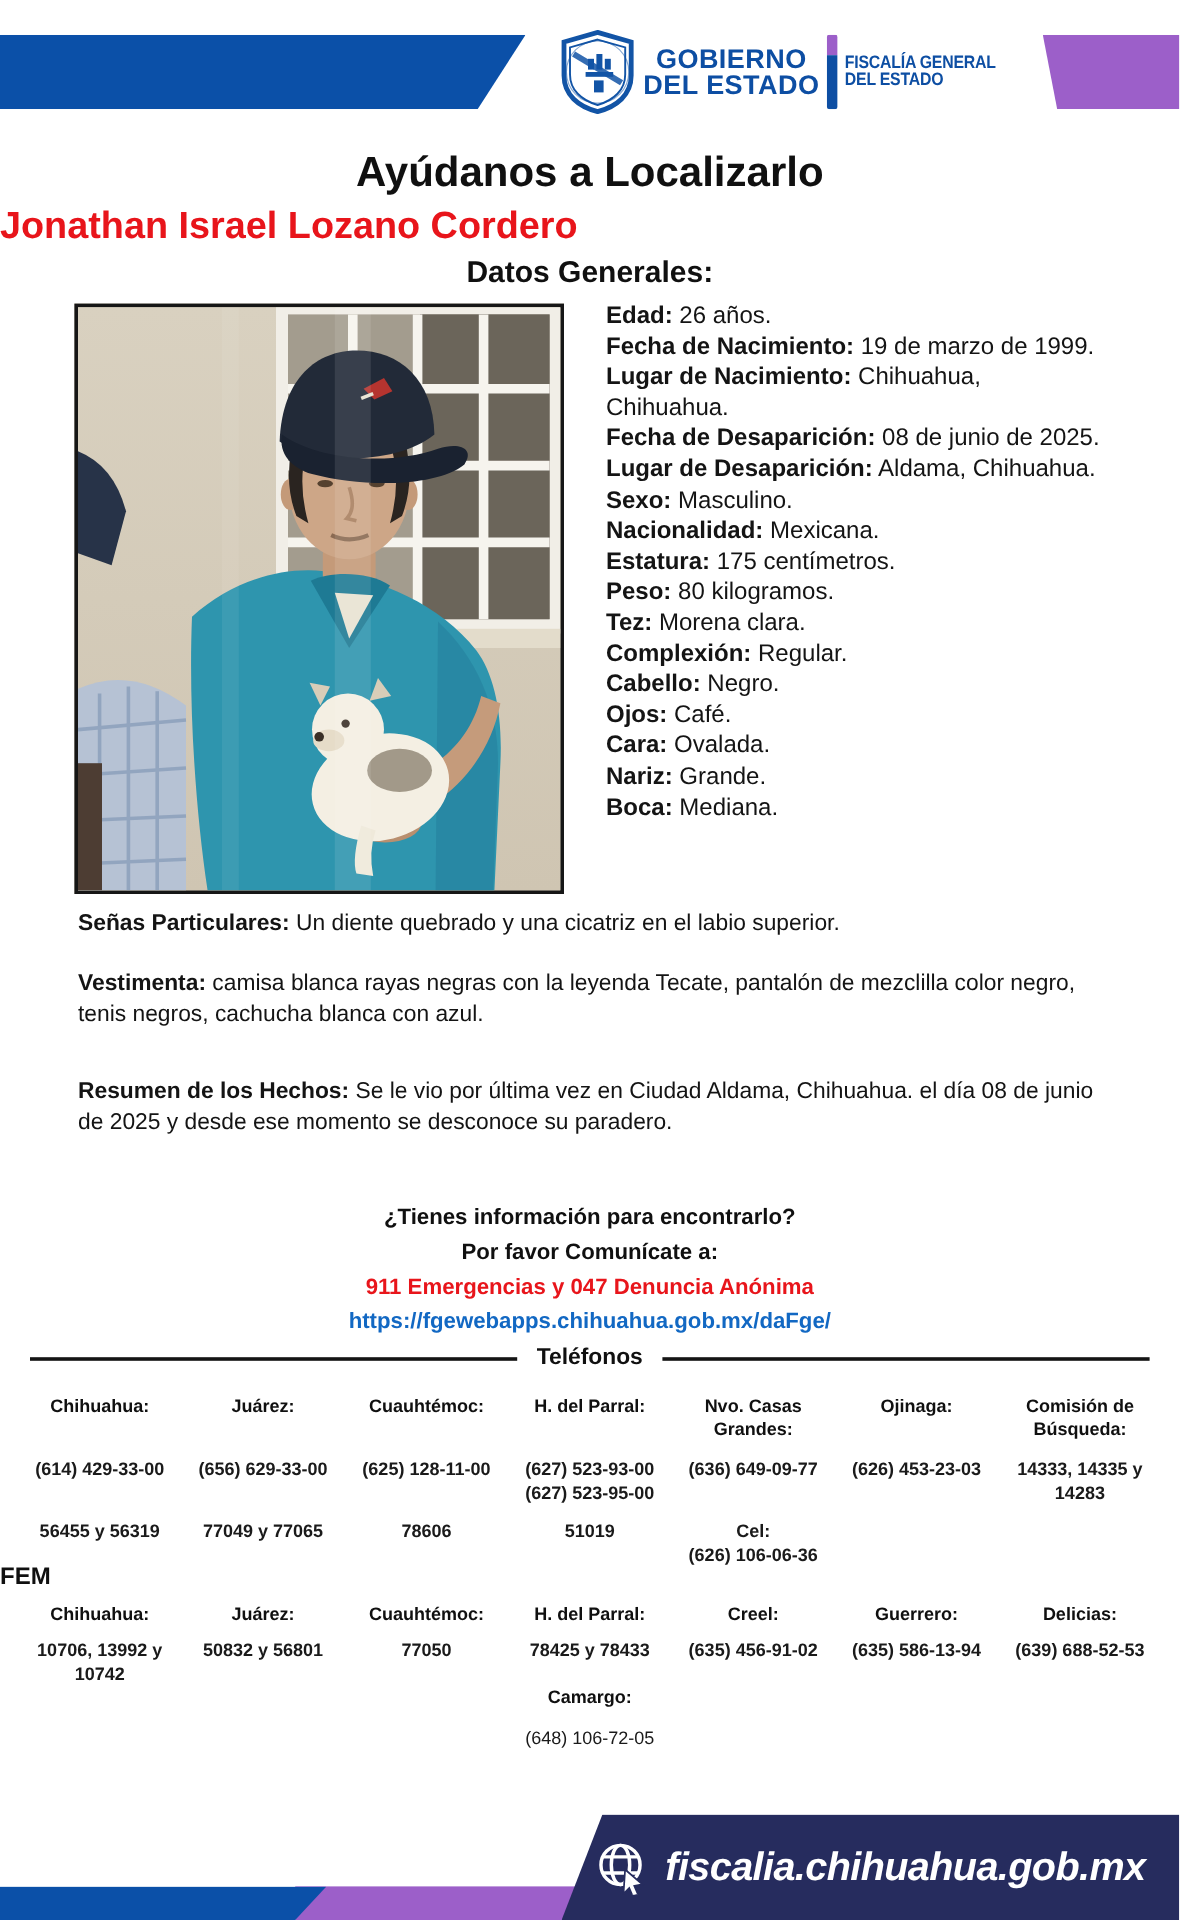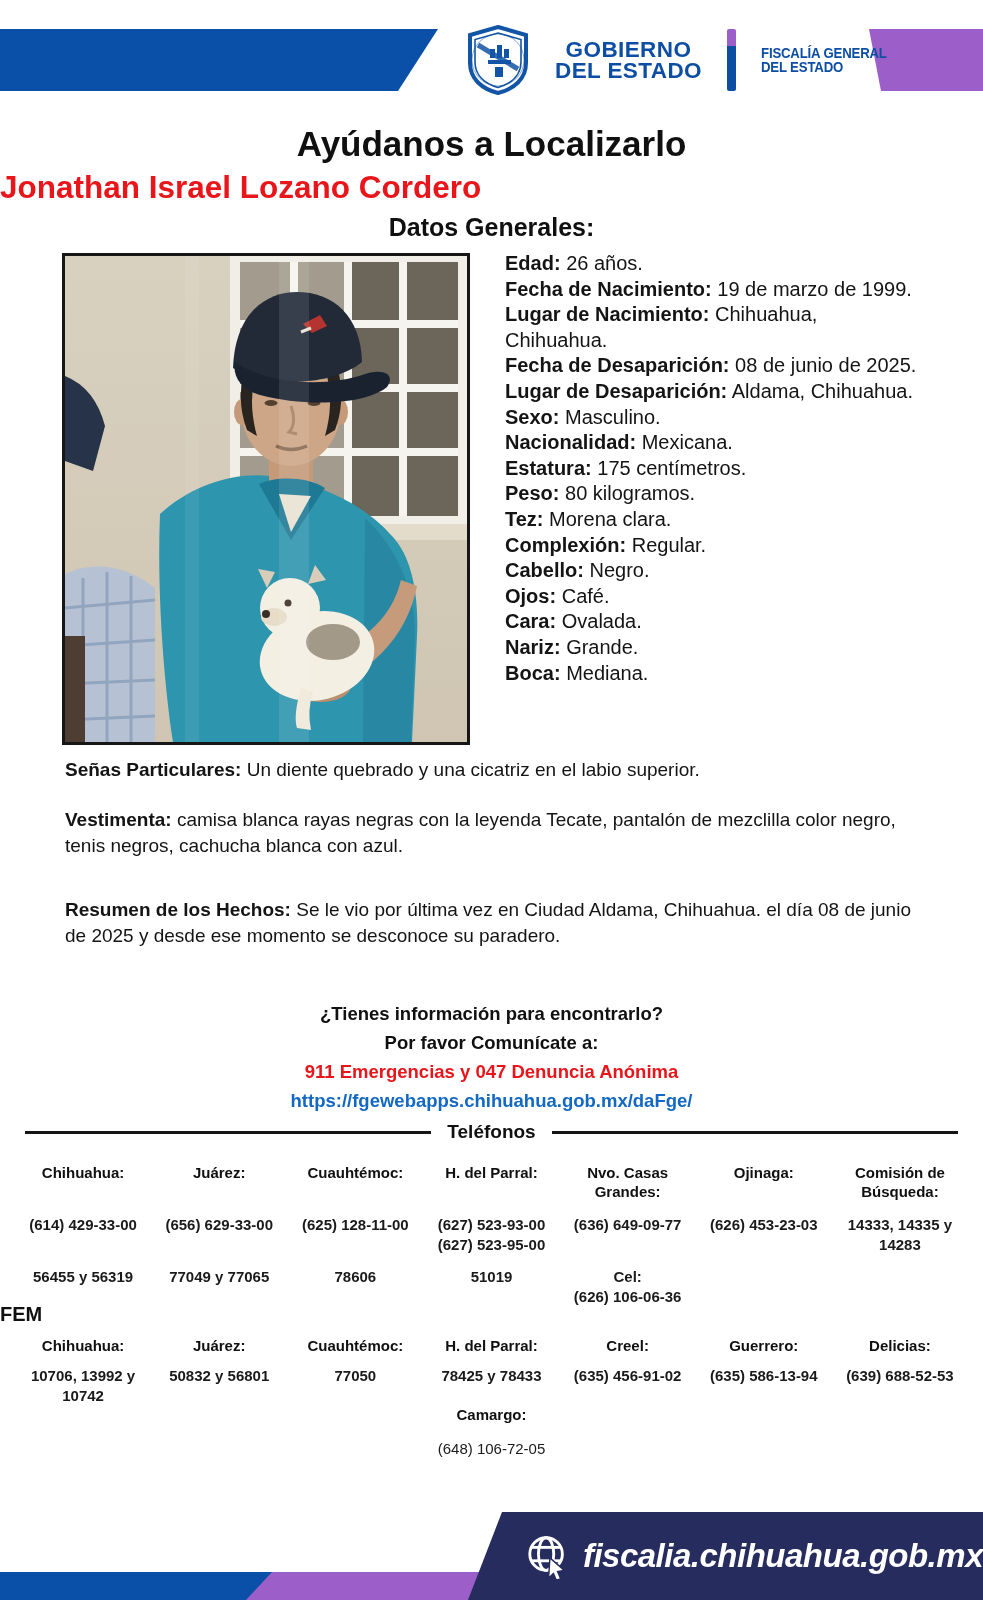--- a/index.html
+++ b/index.html
@@ -13,21 +13,21 @@
   }
   html,body{margin:0;padding:0;background:#fff;}
   body{width:983px;height:1600px;font-family:"Liberation Sans",sans-serif;color:var(--ink);}
   .page{position:relative;width:983px;height:1600px;overflow:hidden;background:#fff;}
 
   
   .bar-left{position:absolute;left:0;top:29px;width:438px;height:62px;background:var(--header-blue);
     clip-path:polygon(0 0,100% 0,calc(100% - 40px) 100%,0 100%);}
   .bar-right{position:absolute;right:0;top:29px;width:128px;height:62px;background:var(--brand-purple);
     clip-path:polygon(14px 0,100% 0,100% 100%,26px 100%);}
-  .logo-group{position:absolute;left:466px;top:22px;height:76px;display:flex;align-items:center;gap:25px;}
+  .logo-group{position:absolute;left:466px;top:22px;height:76px;display:flex;align-items:center;gap:6px;}
   .gob-text{color:var(--logo-blue);font-weight:bold;font-size:22.5px;line-height:21px;letter-spacing:.4px;text-align:center;white-space:nowrap;}
   .divider{width:9px;height:62px;display:flex;flex-direction:column;border-radius:2px;overflow:hidden;}
   .div-top{height:17px;background:var(--brand-purple);}
   .div-bottom{flex:1;background:var(--logo-blue);}
   .fge-text{color:var(--logo-blue);font-weight:bold;font-size:15px;line-height:14.5px;white-space:nowrap;
     transform:scaleX(.88);transform-origin:left center;letter-spacing:-.2px;}
 
   
   .title-help{position:absolute;top:124px;left:0;width:100%;text-align:center;font-size:35px;font-weight:800;color:#101010;}
   .title-name{position:absolute;top:169px;left:0;width:100%;font-size:31.5px;font-weight:700;color:var(--alert-red);}
@@ -69,21 +69,21 @@
   #fem-table{top:1336px;grid-template-rows:30px auto;}
 
   .camargo-h{position:absolute;top:1406px;left:0;width:100%;text-align:center;font-size:15px;font-weight:bold;color:#101010;}
   .camargo-v{position:absolute;top:1440px;left:0;width:100%;text-align:center;font-size:15px;font-weight:500;color:#1a1a1a;}
 
   
   .strip-purple{position:absolute;left:246px;top:1572px;width:250px;height:28px;background:var(--brand-purple);}
   .strip-blue{position:absolute;left:0;top:1572px;width:272px;height:28px;background:var(--header-blue);
     clip-path:polygon(0 0,100% 0,calc(100% - 26px) 100%,0 100%);}
   .footer-navy{position:absolute;left:468px;top:1512px;width:515px;height:88px;background:var(--footer-navy);
-    clip-path:polygon(34px 0,100% 0,100% 100%,0 100%);display:flex;align-items:center;justify-content:flex-end;gap:12px;}
+    clip-path:polygon(34px 0,100% 0,100% 100%,0 100%);display:flex;align-items:center;justify-content:center;gap:12px;}
   .footer-url{color:#fff;font-size:33px;font-weight:bold;font-style:italic;letter-spacing:-.5px;text-decoration:none;}
 </style>
 </head>
 <body>
 
 <div class="page">
 
   <div class="bar-left"></div>
   <div class="bar-right"></div>
   <div class="logo-group">

